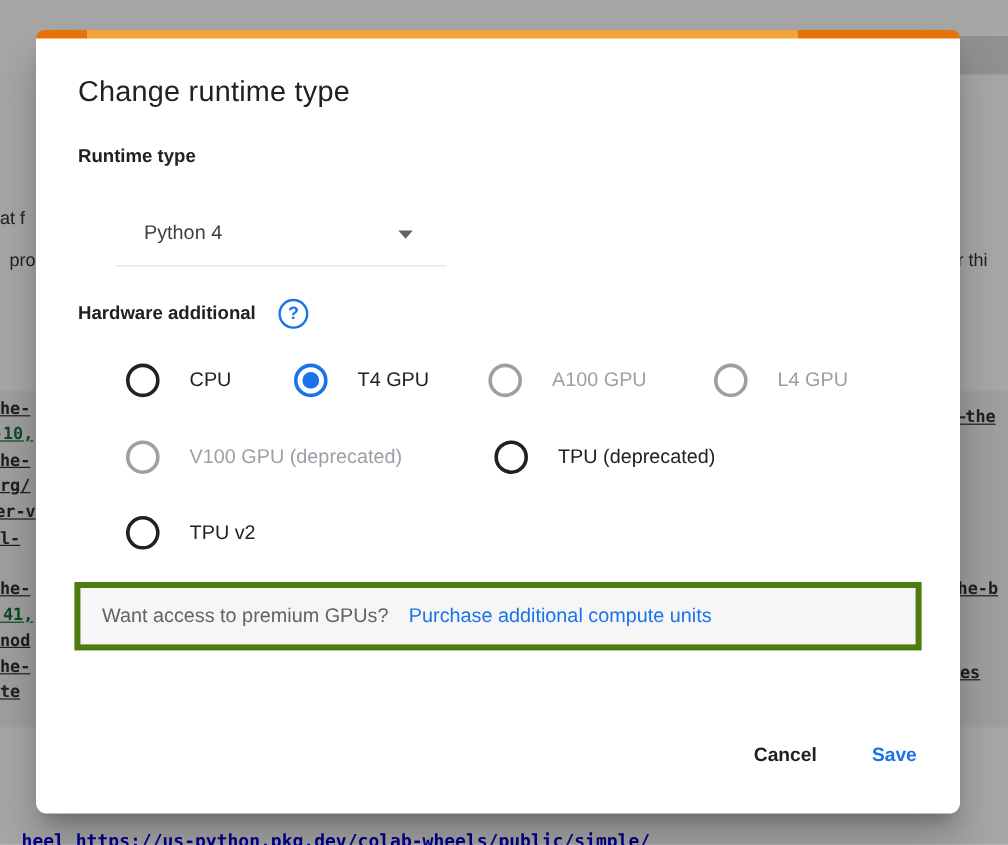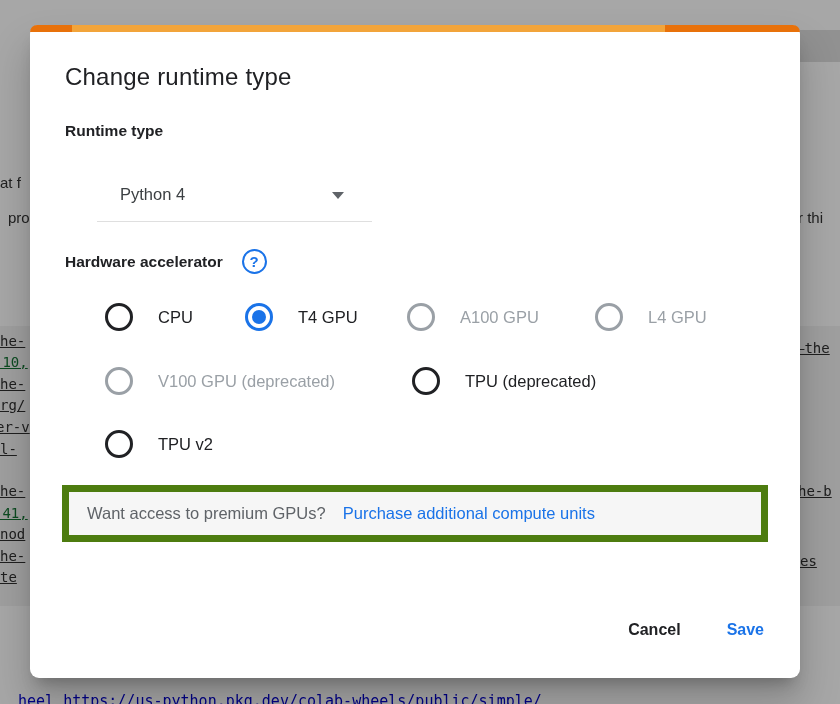--- a/index.html
+++ b/index.html
@@ -6,21 +6,21 @@
   html,body { width:840px; height:704px; overflow:hidden;
     font-family:"Liberation Sans", sans-serif; background:#ffffff; }
 
   
   .backdrop { position:absolute; inset:0; background:#fdfdfd; z-index:1; }
   .band-code { position:absolute; left:0; top:326px; width:840px; height:280px; background:#f1f1f1; }
   .band-header { position:absolute; left:790px; top:30px; width:50px; height:32px; background:#dcdcdc; }
   .frag { position:absolute; white-space:nowrap; color:#2b2b2b; }
   .frag.sans { font-size:15px; color:#333333; }
   .frag.mono { font-family:"DejaVu Sans Mono", monospace; font-size:14px;
-               text-decoration:underline; color:#2f2f2f; }
+               text-decoration:underline; color:#2f2f2f;font-weight:bold; }
   .frag.green { color:#137333; }
   .frag.blue  { color:#0000cc; text-decoration:none; font-size:15px; }
 
   .scrim { position:absolute; inset:0; background:rgba(0,0,0,0.34); z-index:5; }
 
   
   .dialog { position:absolute; left:30px; top:25px; width:770px; height:653px;
     background:#ffffff; border-radius:9px; z-index:10;
     box-shadow:0 11px 15px -7px rgba(0,0,0,.25), 0 24px 38px 3px rgba(0,0,0,.18); }
   .loadbar { position:absolute; left:0; top:0; width:100%; height:7px;
@@ -50,21 +50,21 @@
     background:#fff; position:relative; flex:0 0 auto; }
   .option.disabled { cursor:default; }
   .option.disabled .radio { border-color:#9aa0a6; }
   .option .olabel { font-size:16.5px; color:#202124; }
   .option.disabled .olabel { color:#9aa0a6; }
   .option.selected .radio { border-color:#1a73e8; }
   .option.selected .radio::after { content:""; position:absolute; left:50%; top:50%;
     width:14px; height:14px; margin:-7px 0 0 -7px; border-radius:50%; background:#1a73e8; }
 
   .premium { position:absolute; left:32px; top:460px; width:706px; height:57px;
-    background:#f6f6f6; border:7px solid #4d7c0f; display:flex; align-items:center;
+    background:#f6f6f6; border:5px solid #4d7c0f; display:flex; align-items:center;
     padding-left:18px; gap:17px; }
   .premium .ptext { font-size:16.5px; color:#5f6368; }
   .premium .plink { font-size:16.5px; color:#1a73e8; font-weight:500; cursor:pointer; text-decoration:none; }
 
   .actions { position:absolute; right:18px; top:586px; display:flex; gap:10px; }
   .btn { background:transparent; border:none; font-family:"Liberation Sans",sans-serif;
     font-size:16px; font-weight:700; padding:10px 18px; cursor:pointer; border-radius:4px; }
   .btn.cancel { color:#202124; }
   .btn.save { color:#1a73e8; }
 </style>
@@ -106,21 +106,21 @@
   <div class="title">Change runtime type</div>
 
   <div class="field-label runtime-label">Runtime type</div>
 
   <div class="select">
     <span class="value">Python 4</span>
     <span class="caret"></span>
   </div>
 
   <div class="hw-row">
-    <span class="field-label">Hardware accelerator</span>
+    <span class="field-label">Hardware additional</span>
     <span class="help">?</span>
   </div>
 
   <div class="option" style="left:75px;top:278px">
     <span class="radio"></span>
     <span class="olabel">CPU</span>
   </div>
   <div class="option selected" style="left:215px;top:278px">
     <span class="radio"></span>
     <span class="olabel">T4 GPU</span>

